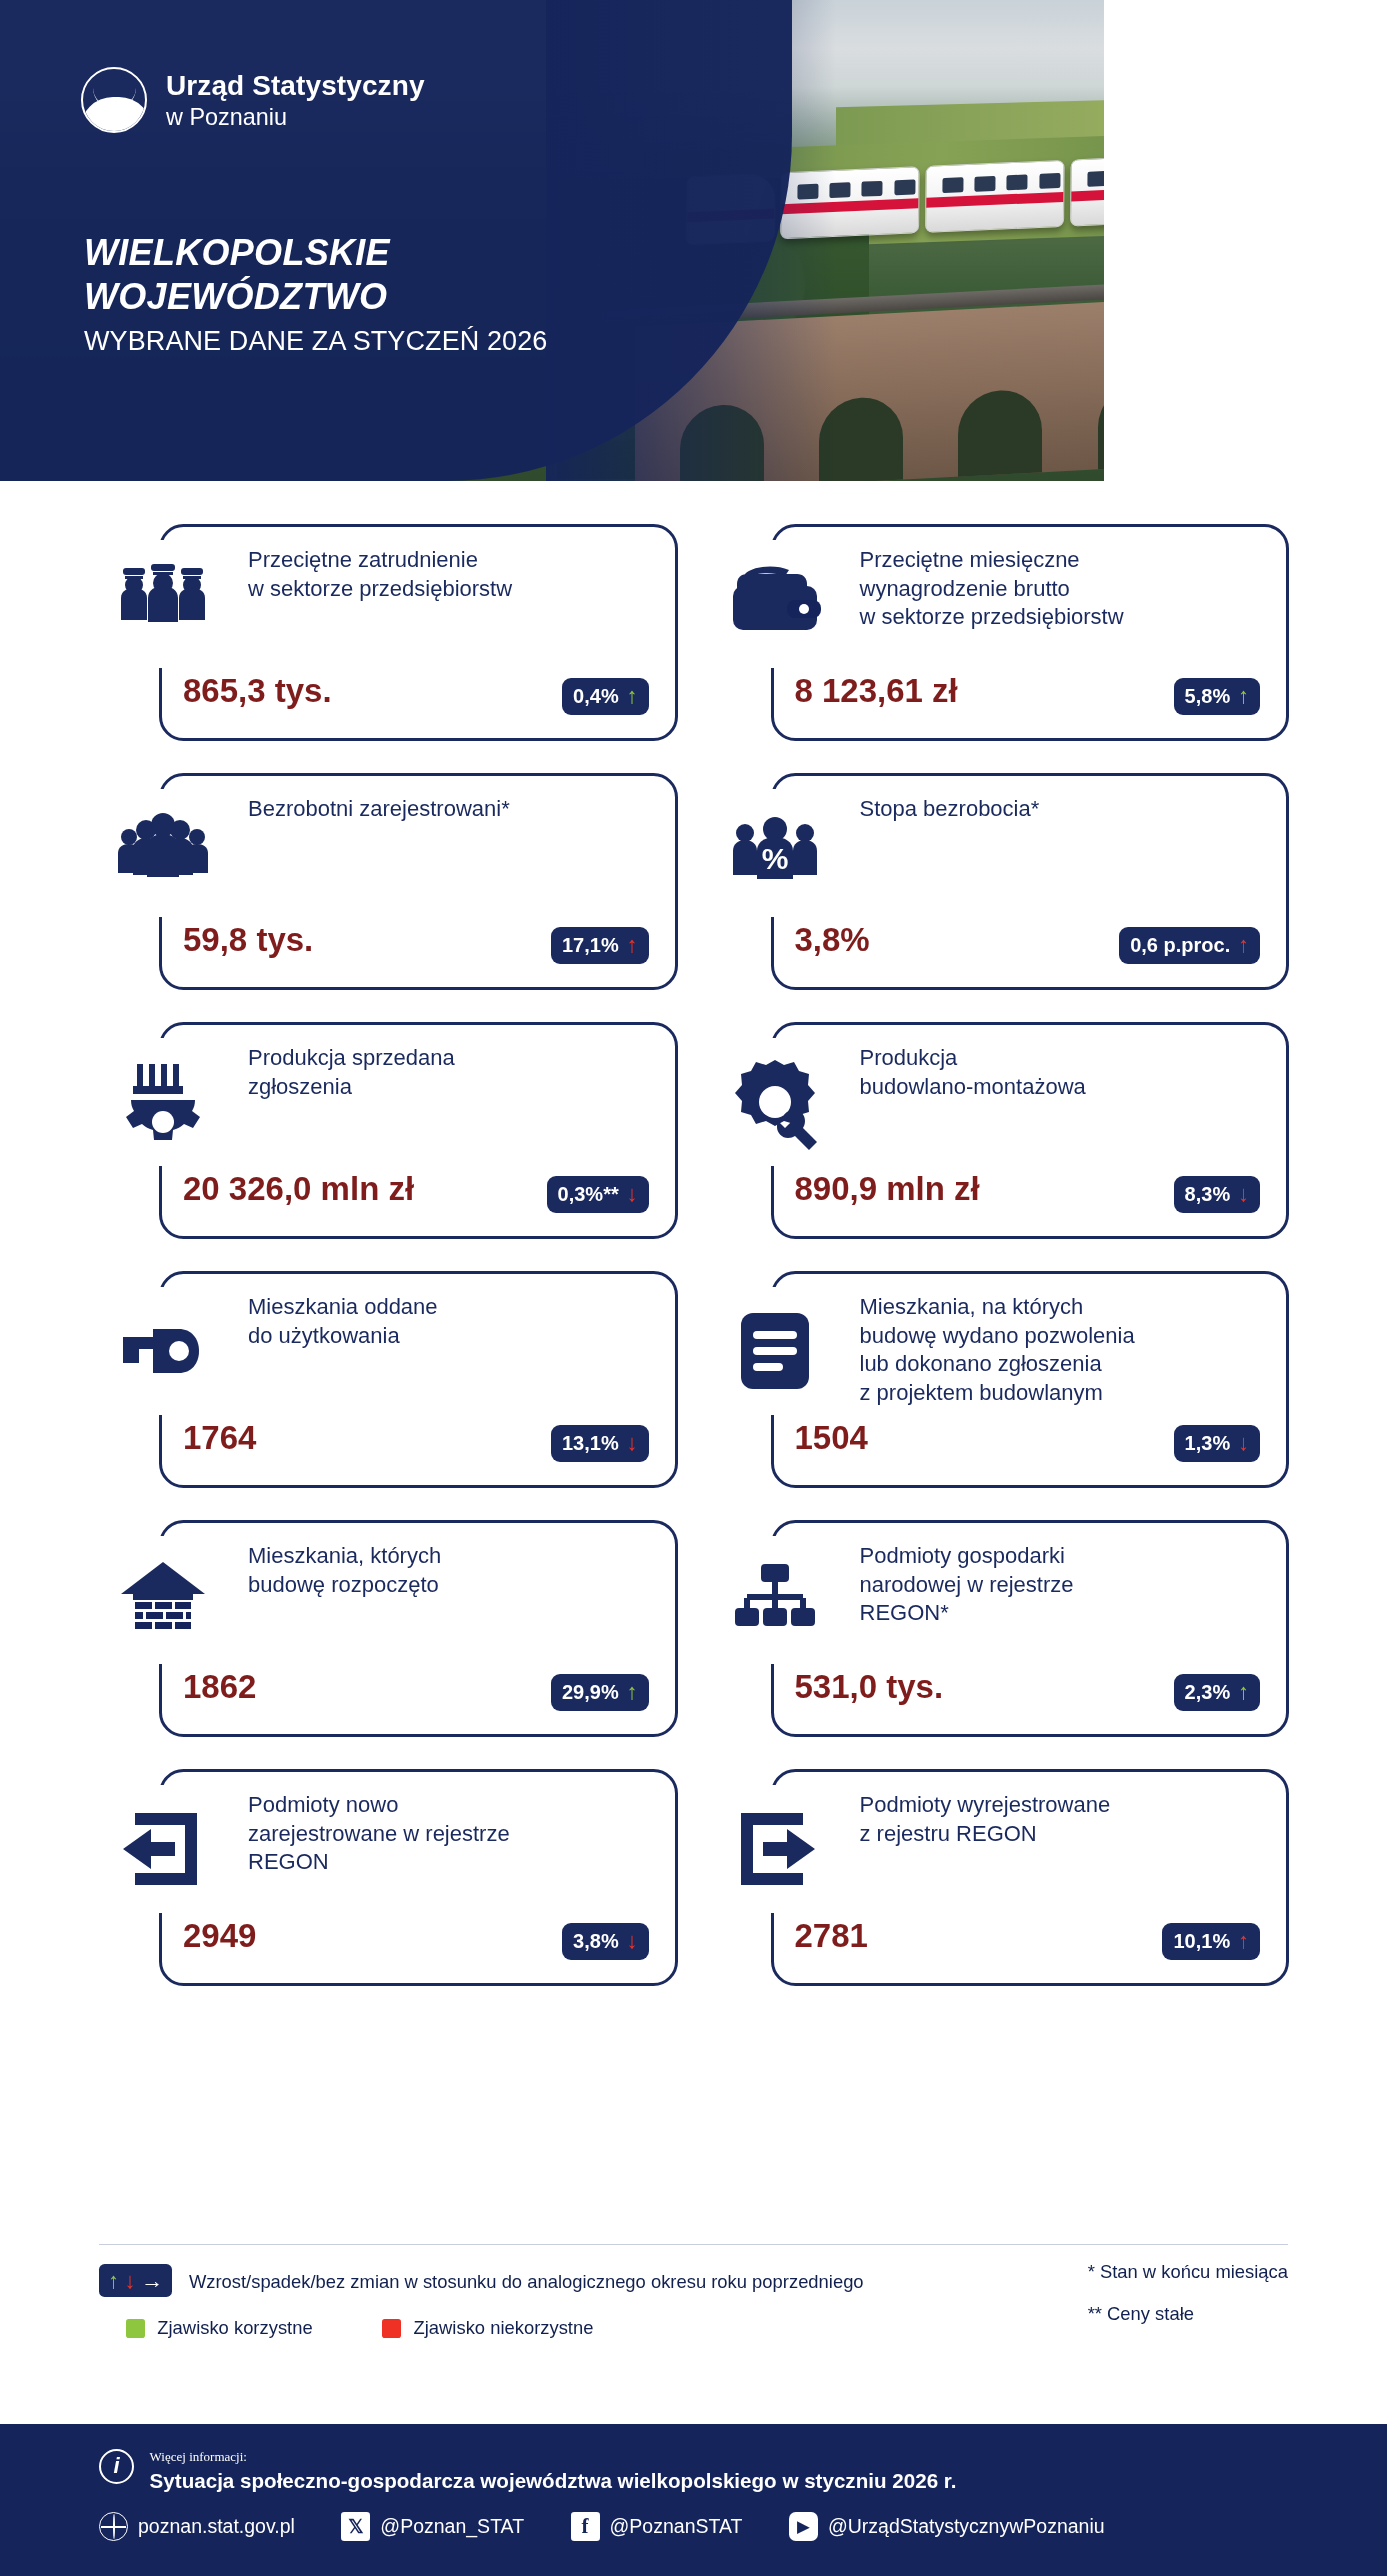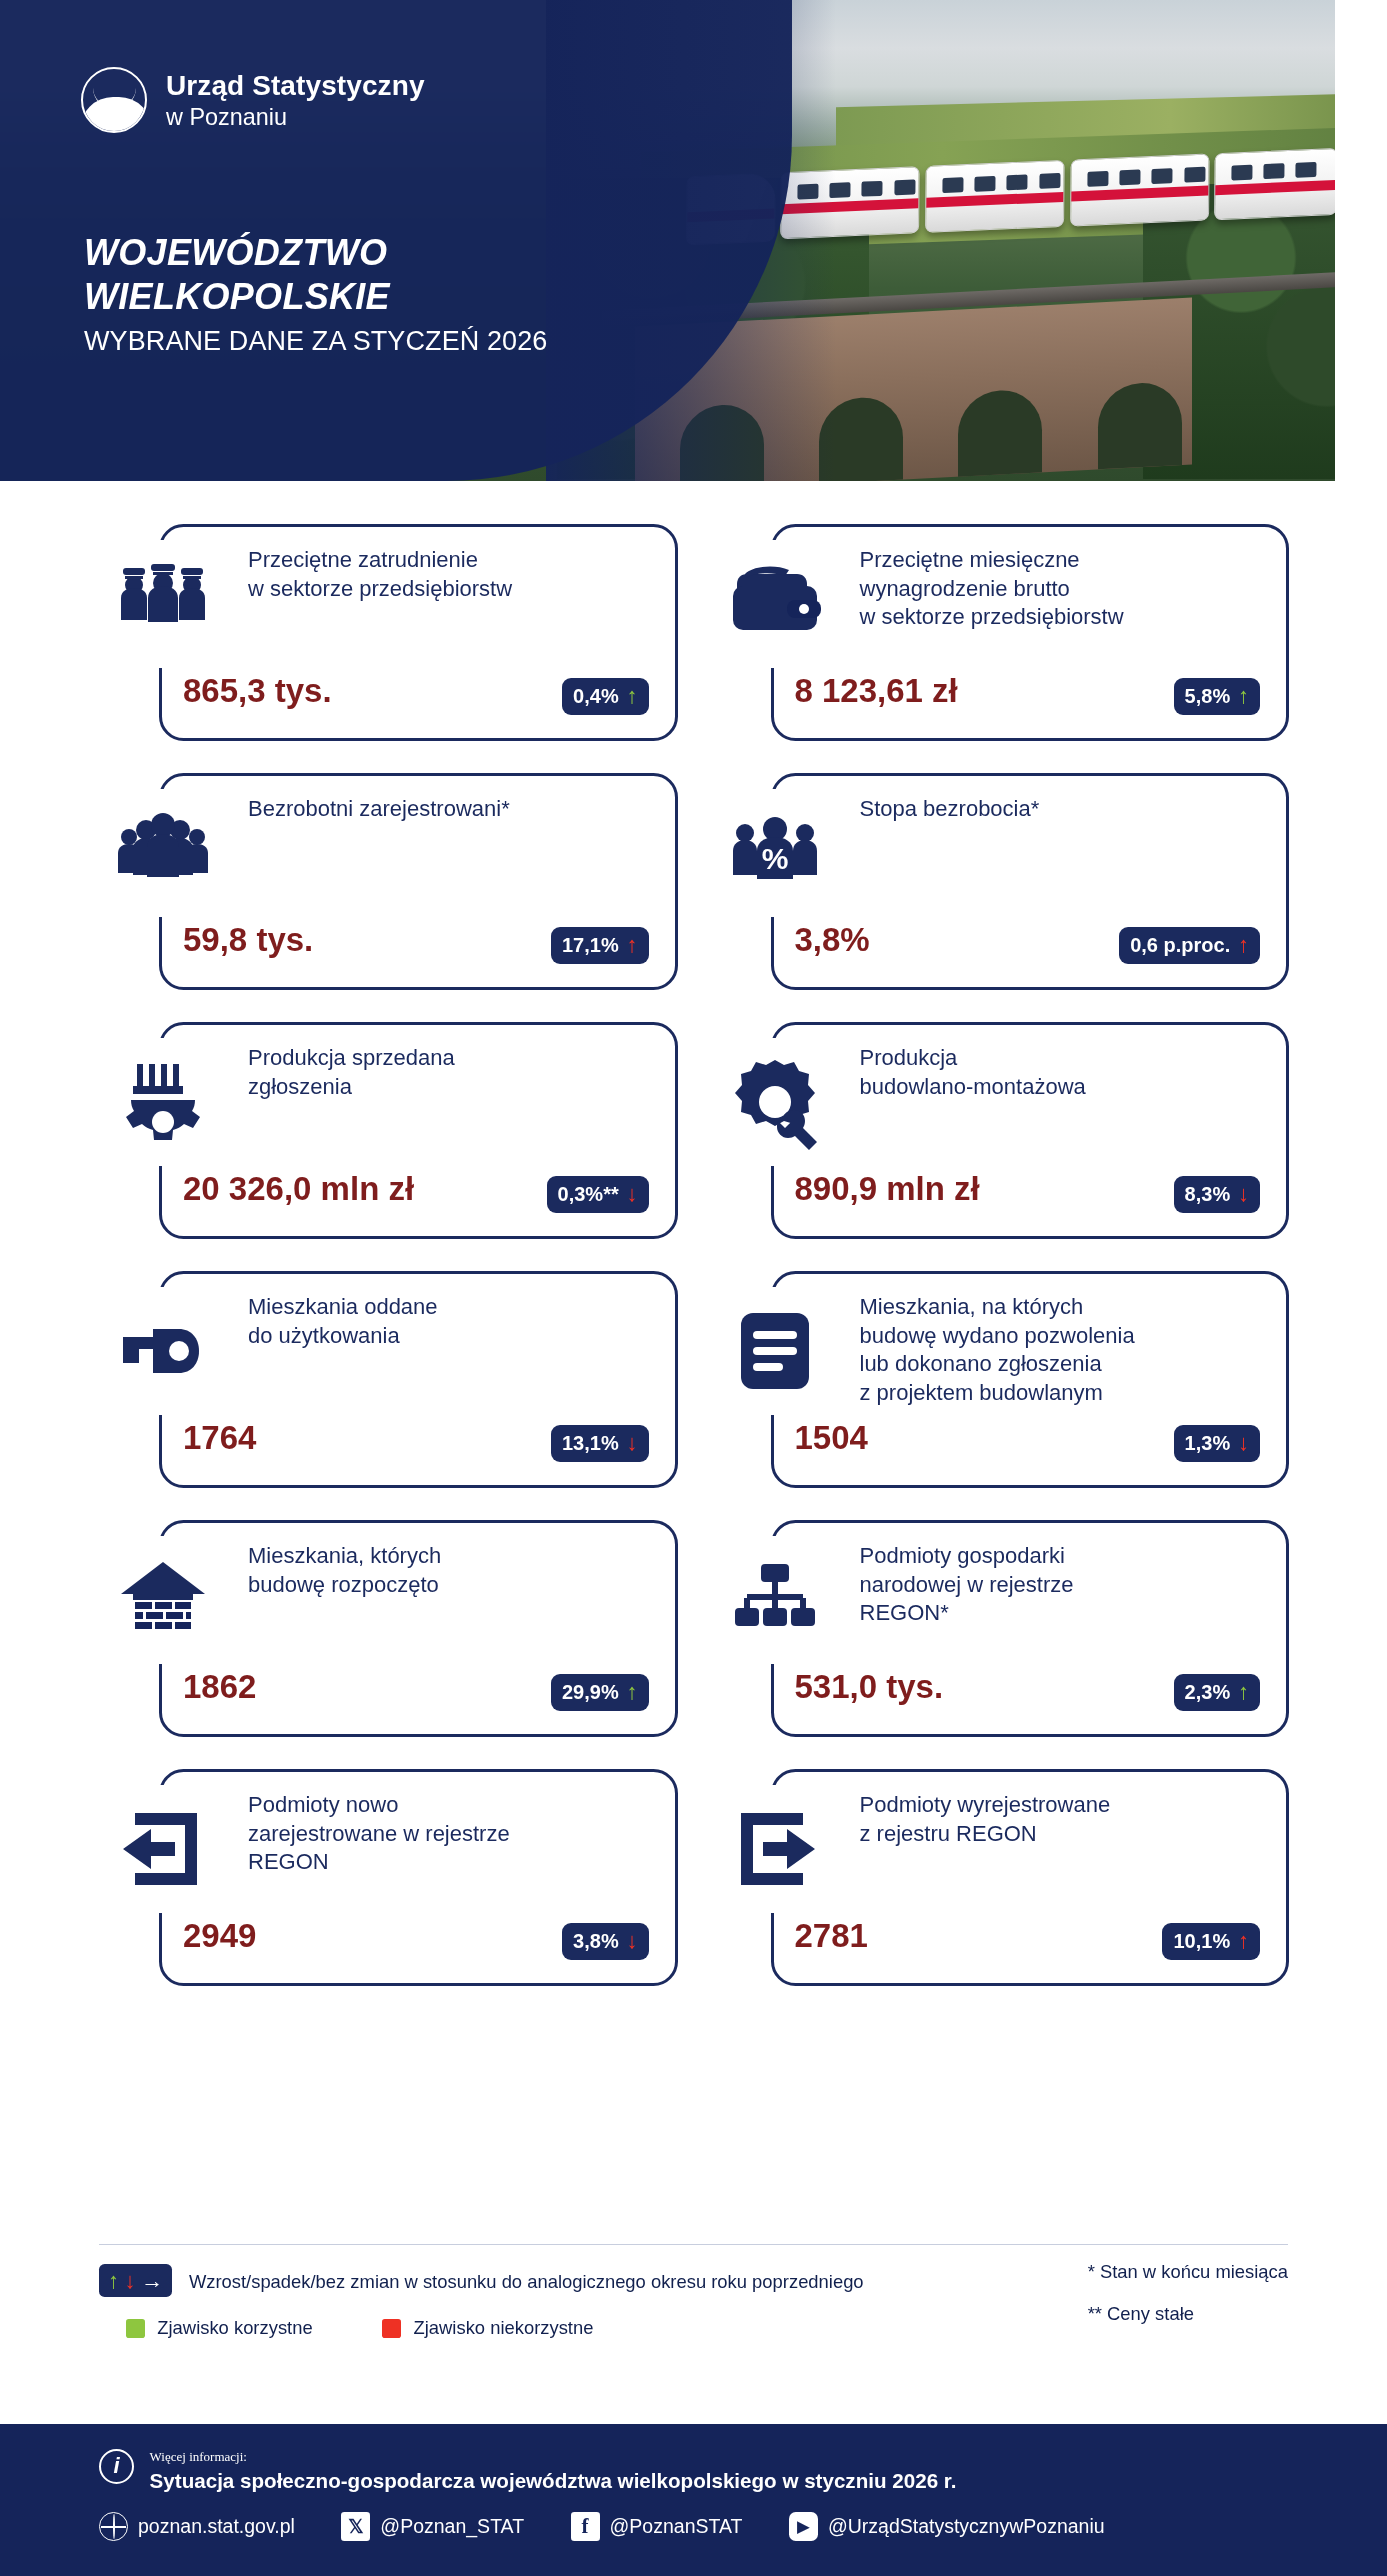--- a/index.html
+++ b/index.html
@@ -6,21 +6,21 @@
   html, body {
     width: 1388px;
     background: #ffffff;
     font-family: "Liberation Sans", sans-serif;
   }
   body { position: relative; width: 1388px; height: 2576px; overflow: hidden; }
 
   
   .header {
     position: relative;
-    width: 1335px;
+    width: 1104px;
     height: 481px;
     overflow: hidden;
     background: #6d28d9;
   }
   .header-photo {
     position: absolute;
     inset: 0;
     background:
       
       linear-gradient(180deg,#c9d2d8 0%, #d9dde0 10%, #cfd6d6 18%, #9fb0a8 26%, #6f8a6a 36%, #4e6b45 48%, #3d5c38 60%, #2f4a2c 100%);
@@ -285,22 +285,22 @@
 
   <div class="logo-wrap">
     <div class="logo-mark"></div>
     <div class="logo-text">
       <div class="l1">Urząd Statystyczny</div>
       <div class="l2">w Poznaniu</div>
     </div>
   </div>
 
   <div class="head-title">
+    <div class="t1">WIELKOPOLSKIE</div>
     <div class="t1">WOJEWÓDZTWO</div>
-    <div class="t1">WIELKOPOLSKIE</div>
     <div class="t2">WYBRANE DANE ZA STYCZEŃ 2026</div>
   </div>
 </div>
 
 <div class="grid" id="cards-grid">
     <div class="card">
       <div class="card-box"></div>
       <div class="card-icon">
         <svg viewBox="0 0 100 100" class="ic">
           <g class="nv">

